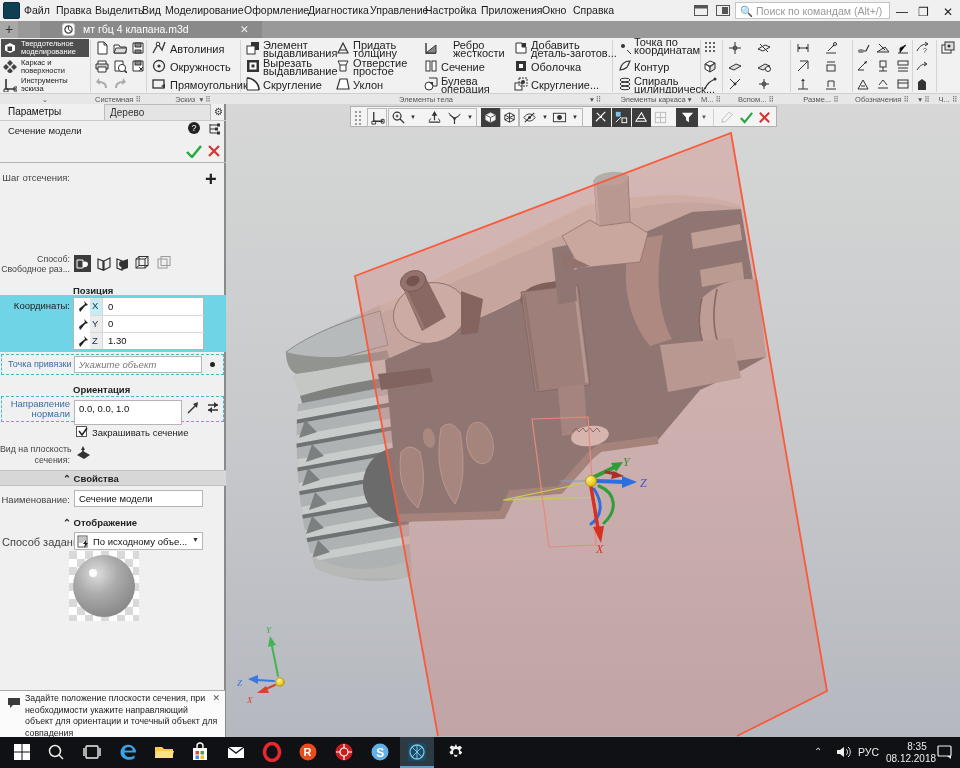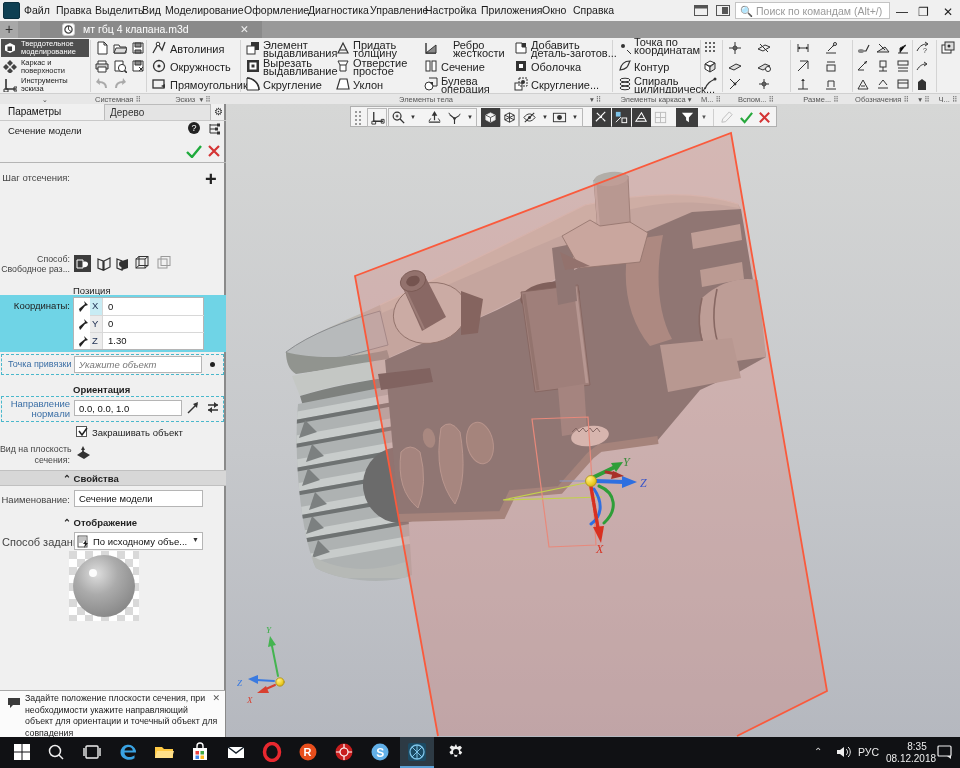--- a/index.html
+++ b/index.html
@@ -558,21 +558,21 @@
 <svg class="abs" style="left:134px;top:151px" width="17" height="17">
         <rect x="2" y="4" width="9" height="9" fill="none" stroke="#333"></rect>
         <rect x="5" y="1.5" width="9" height="9" fill="none" stroke="#333"></rect>
         <path d="M2 4 5 1.5M11 4l3-2.5M2 13l3-2.5M11 13l3-2.5" stroke="#333"></path>
       </svg>
 <svg class="abs" style="left:156px;top:151px" width="17" height="17" opacity="0.45">
         <rect x="2" y="4" width="9" height="9" fill="none" stroke="#333"></rect>
         <rect x="5" y="1.5" width="9" height="9" fill="none" stroke="#333"></rect>
       </svg>
 
-<div style="position:absolute;left:73px;top:181px;font-weight:normal;font-size:9.5px;color:#222">Позиция</div>
+<div style="position:absolute;left:73px;top:181px;font-weight:bold;font-size:9.5px;color:#222">Позиция</div>
 <div style="position:absolute;left:0;top:191px;width:226px;height:57px;background:#6fd4e6"></div>
 <div class="lbl" style="left:0;top:196px;width:70px;color:#222">Координаты:</div>
 <div class="inbox" style="left:73px;top:193px;width:131px;height:53px"></div>
 <svg class="abs" style="left:77px;top:196px" width="12" height="12">
         <path d="M7 1l4 4-3 1-4 5-1 1-1-3 1-1 5-4z" fill="#222"></path>
       </svg>
 <svg class="abs" style="left:77px;top:214px" width="12" height="12">
         <path d="M7 1l4 4-3 1-4 5-1 1-1-3 1-1 5-4z" fill="#222"></path>
       </svg>
 <svg class="abs" style="left:77px;top:231px" width="12" height="12">
@@ -590,37 +590,37 @@
 <div style="position:absolute;left:1px;top:250px;width:223px;height:21px;border:1px dashed #49b8cc"></div>
 <div class="lbl link" style="left:8px;top:255px;width:64px;text-align:left;white-space:nowrap;font-size:9px">Точка привязки</div>
 <div class="inbox" style="left:74px;top:252px;width:128px;height:17px">
         <span style="position:absolute;left:4px;top:2px;font-style:italic;color:#777;font-size:9.5px">Укажите объект</span>
       </div>
 <div style="position:absolute;left:210px;top:258px;width:5px;height:5px;border-radius:50%;background:#222"></div>
 
 <div style="position:absolute;left:73px;top:280px;font-weight:bold;font-size:9.5px;color:#222">Ориентация</div>
 <div style="position:absolute;left:1px;top:292px;width:223px;height:26px;border:1px dashed #49b8cc"></div>
 <div class="lbl link" style="left:4px;top:295px;width:66px;line-height:10px">Направление<br>нормали</div>
-<div class="inbox" style="left:74px;top:296px;width:108px;height:16px">
+<div class="inbox" style="left:74px;top:296px;width:108px;height:25px">
         <span style="position:absolute;left:4px;top:2px;font-size:9.5px;color:#111">0.0, 0.0, 1.0</span>
       </div>
 <svg class="abs" style="left:186px;top:296px" width="15" height="15">
         <path d="M2 13 11 4" stroke="#333" stroke-width="1.5"></path>
         <path d="M12 2l-1 6-4-4z" fill="#333"></path>
       </svg>
 <svg class="abs" style="left:205px;top:296px" width="17" height="15">
         <path d="M3 5h10M3 10h10" stroke="#333" stroke-width="1.4"></path>
         <path d="M13 5 9 2v6zM3 10l4-3v6z" fill="#333"></path>
       </svg>
 
 <div style="position:absolute;left:76px;top:322px;width:11px;height:11px;background:#fff;border:1px solid #555"></div>
 <svg class="abs" style="left:77px;top:322px" width="11" height="11">
         <path d="M2 5l3 4 5-7" stroke="#222" stroke-width="1.6" fill="none"></path>
       </svg>
-<div style="position:absolute;left:92px;top:323px;font-size:9.5px;color:#222">Закрашивать объект</div>
+<div style="position:absolute;left:92px;top:323px;font-size:9.5px;color:#222">Закрашивать сечение</div>
 
 <div class="lbl" style="left:0;top:340px;width:70px;line-height:11px;font-size:8.8px;white-space:nowrap">Вид на плоскость<br>сечения:</div>
 <svg class="abs" style="left:76px;top:341px" width="15" height="15">
         <path d="M1 10l6-4 7 4-6 4z" fill="#333"></path>
         <path d="M7 10V3" stroke="#333" stroke-width="1.6"></path>
         <path d="M7 1 5 5h4z" fill="#333"></path>
       </svg>
 
 <div style="position:absolute;left:0;top:366px;width:226px;height:16px;background:#d7d7d7;border-top:1px solid #c0c0c0;border-bottom:1px solid #c0c0c0"></div>
 <div style="position:absolute;left:63px;top:369px;font-weight:bold;font-size:9.5px;color:#222">⌃ Свойства</div>

